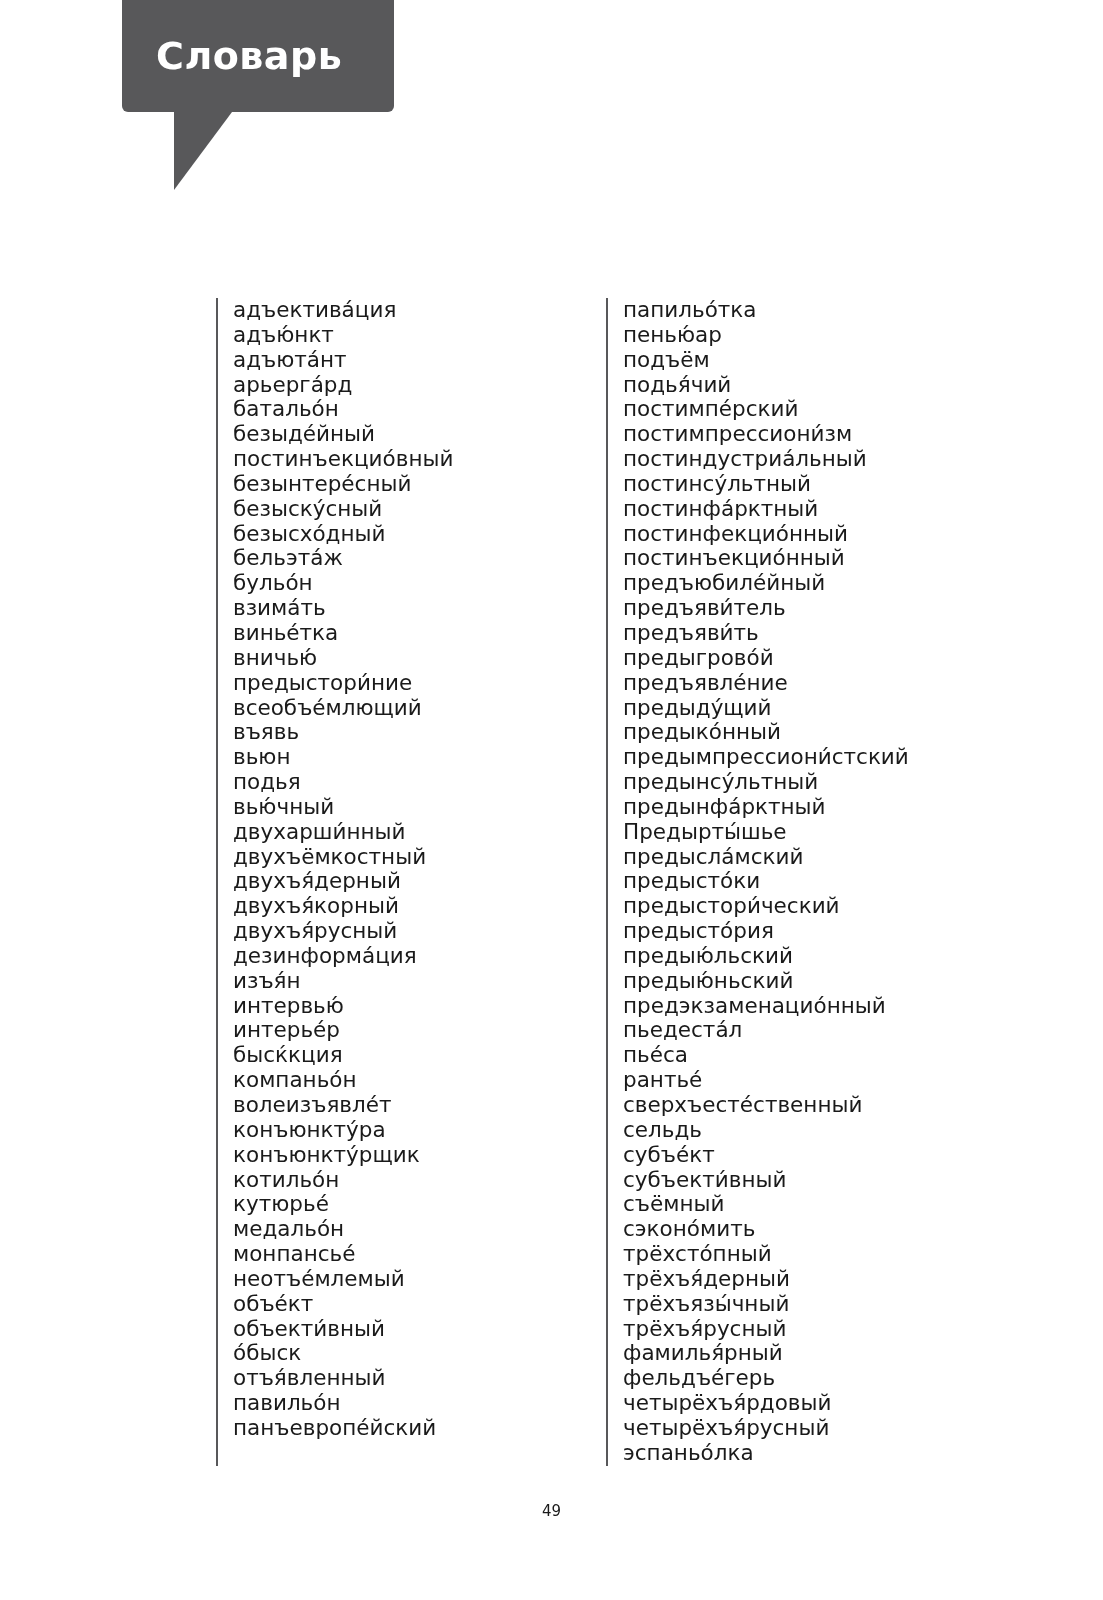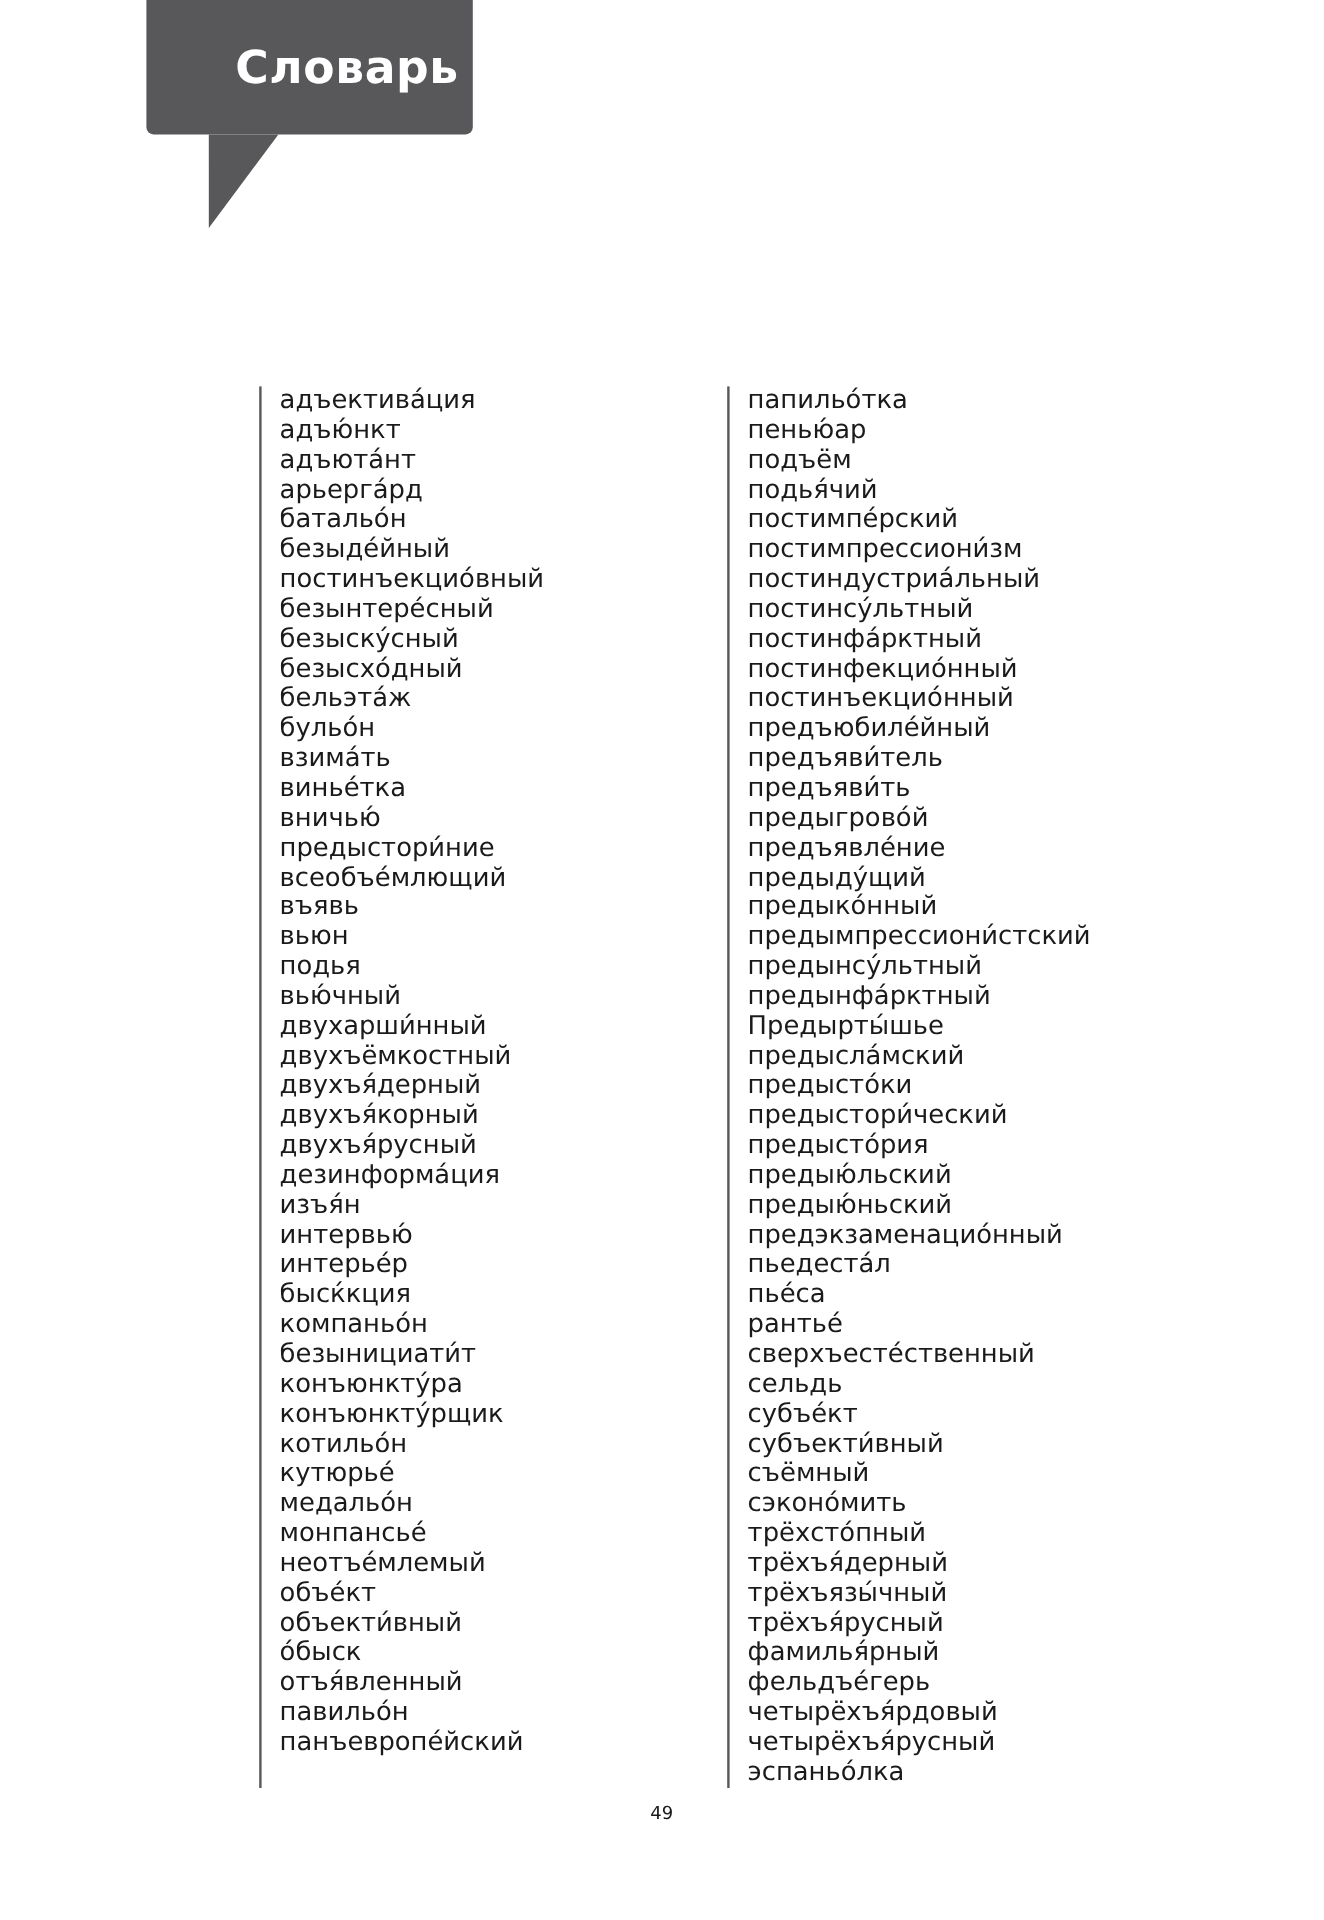--- a/index.html
+++ b/index.html
@@ -23,21 +23,21 @@
   }
   .bubble {
     background: #58585a;
     width: 272px;
     height: 112px;
     border-bottom-left-radius: 6px;
     border-bottom-right-radius: 6px;
     display: flex;
     align-items: center;
     box-sizing: border-box;
-    padding-left: 74px;
+    padding-left: 34px;
   }
   .bubble-title {
     color: #ffffff;
     font-size: 38px;
     font-weight: bold;
     letter-spacing: 0.5px;
     font-family: "DejaVu Sans", sans-serif;
   }
   .bubble-tail {
     width: 0;
@@ -48,21 +48,20 @@
   }
 
   
   .columns {
     position: absolute;
     left: 216px;
     top: 298px;
     width: 720px;
     display: flex;
     gap: 80px;
-    margin-top: 24px;
   }
   .col {
     border-left: 2px solid #58585a;
     padding-left: 15px;
     box-sizing: border-box;
   }
   .col-1 { width: 310px; }
   .col-2 { width: 320px; }
   .word {
     font-size: 21.5px;
@@ -122,21 +121,21 @@
       <div class="word">двухъёмкостный</div>
       <div class="word">двухъя́дерный</div>
       <div class="word">двухъя́корный</div>
       <div class="word">двухъя́русный</div>
       <div class="word">дезинформа́ция</div>
       <div class="word">изъя́н</div>
       <div class="word">интервью́</div>
       <div class="word">интерье́р</div>
       <div class="word">бысќкция</div>
       <div class="word">компаньо́н</div>
-      <div class="word">безынициати́т</div>
+      <div class="word">волеизъявле́т</div>
       <div class="word">конъюнкту́ра</div>
       <div class="word">конъюнкту́рщик</div>
       <div class="word">котильо́н</div>
       <div class="word">кутюрье́</div>
       <div class="word">медальо́н</div>
       <div class="word">монпансье́</div>
       <div class="word">неотъе́млемый</div>
       <div class="word">объе́кт</div>
       <div class="word">объекти́вный</div>
       <div class="word">о́быск</div>

